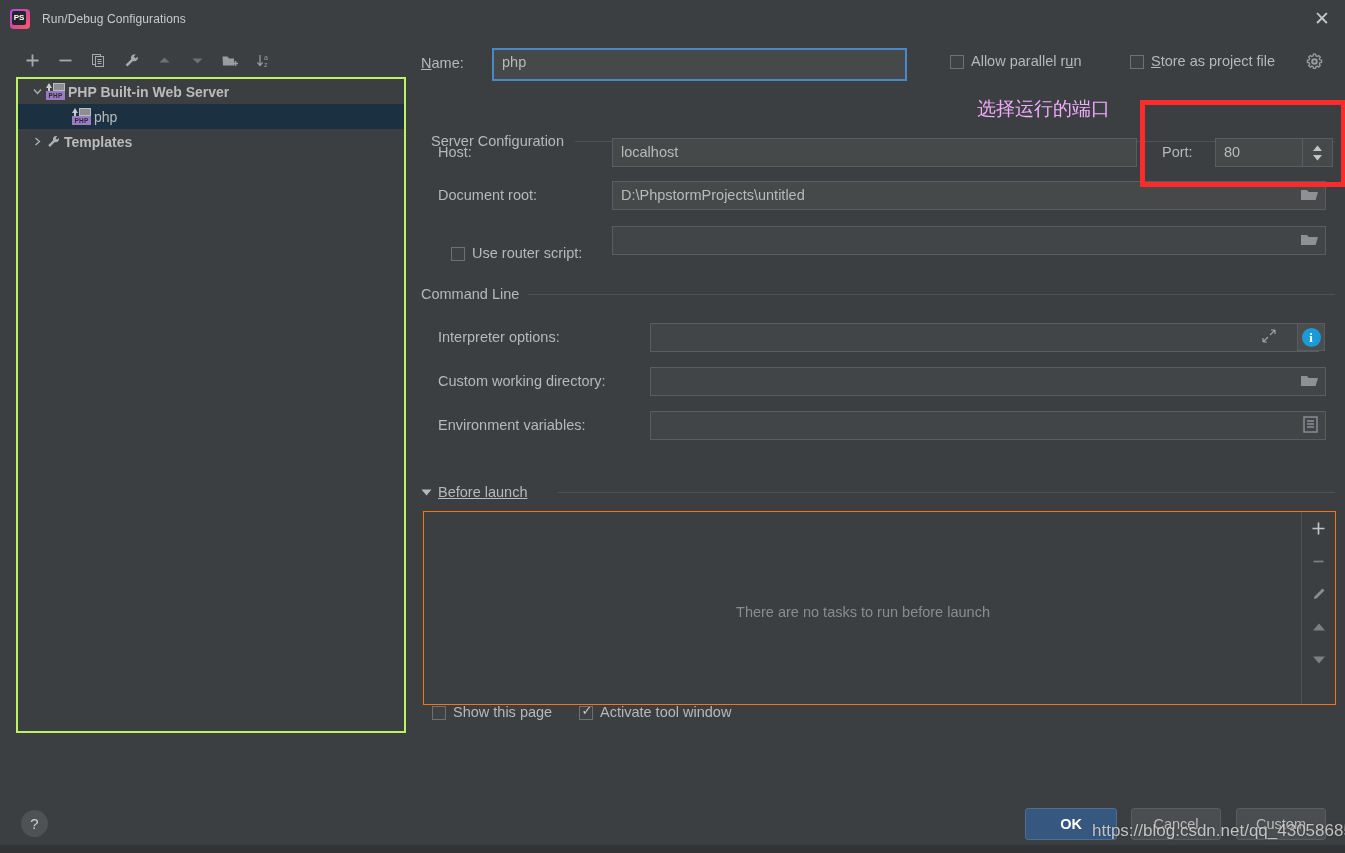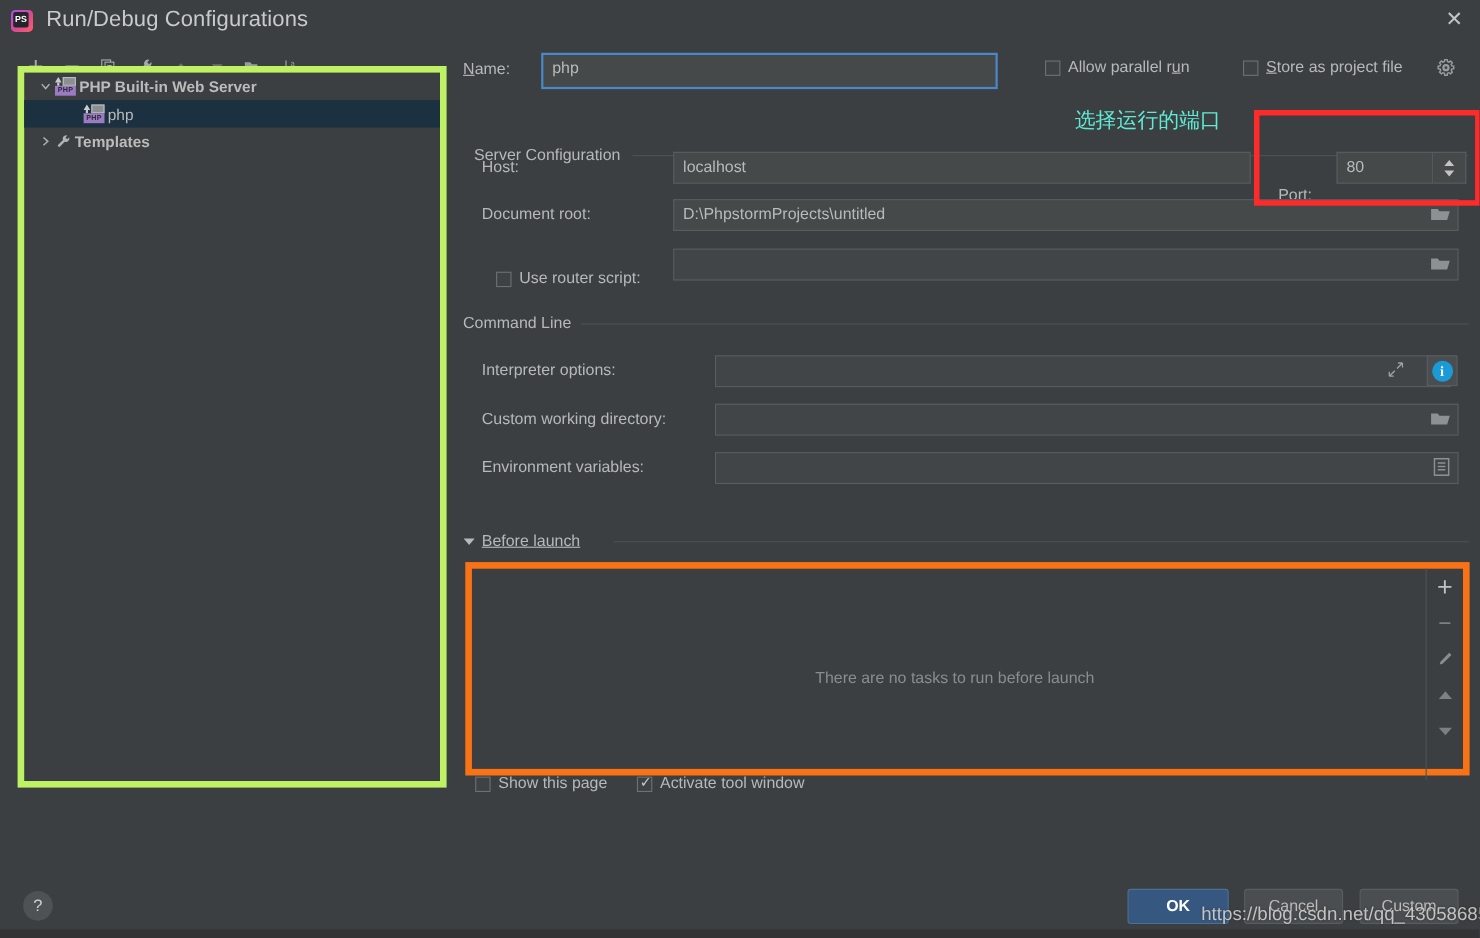--- a/index.html
+++ b/index.html
@@ -23,43 +23,43 @@
     background: linear-gradient(135deg,#b24bf3 0%, #d94b8c 55%, #ff5c6b 100%);
     position: relative; flex: none;
   }
   #ps-logo::after {
     content: "PS"; position: absolute; left: 2px; top: 2px;
     width: 14px; height: 14px; background: #24252a; color: #fff;
     font-size: 8px; font-weight: bold; line-height: 14px; text-align: center;
     border-radius: 2px;
   }
   #title-text {
-    margin-left: 12px; font-size: 20px; color: #c8cacc; letter-spacing: .1px;
+    margin-left: 12px; font-size: 12px; color: #c8cacc; letter-spacing: .1px;
   }
   #close-btn {
     position: absolute; right: 0; top: 0; width: 46px; height: 37px;
     display: flex; align-items: center; justify-content: center;
     color: #c2c4c6; font-size: 19px; line-height: 1;
   }
 
   
   #left-toolbar {
     position: absolute; left: 16px; top: 46px; width: 390px; height: 28px;
     display: flex; align-items: center; gap: 0px;
   }
   .tb-btn {
     width: 33px; height: 26px;
     display: flex; align-items: center; justify-content: center;
     color: #9a9d9f;
   }
   .tb-btn svg { display: block; }
 
   #tree-panel {
-    position: absolute; left: 16px; top: 60px; width: 390px; height: 656px;
-    background: #3c3f41; border: 6px solid #bef264;
+    position: absolute; left: 16px; top: 77px; width: 390px; height: 656px;
+    background: #3c3f41; border: 2px solid #bef264;
   }
   .tree-row {
     height: 25px; display: flex; align-items: center; padding-left: 10px;
     font-size: 14px; white-space: nowrap;
   }
   .tree-row.selected { background: #1b3040; }
   .tree-row.level1 { padding-left: 10px; }
   .tree-row.level2 { padding-left: 54px; }
   .arrow {
     width: 18px; flex: none; color: #aeb0b2; font-size: 9px;
@@ -134,21 +134,21 @@
   }
   .info-dot {
     width: 19px; height: 19px; border-radius: 50%; background: #1a9bd7;
     color: #fff; font-size: 13px; font-weight: bold; line-height: 19px; text-align: center;
     font-family: "Liberation Serif", serif;
   }
 
   
   #bl-box {
     position: absolute; left: 16px; top: 474px; width: 913px; height: 194px;
-    border: 6px solid #f97316; background: #3c3f41;
+    border: 1px solid #f97316; background: #3c3f41;
   }
   #bl-empty {
     position: absolute; left: 0; top: 92px; width: 878px; text-align: center;
     color: #8a8d8f; font-size: 14.5px;
   }
   #bl-side {
     position: absolute; right: 0; top: 0; width: 34px; height: 192px;
     border-left: 1px solid #4f5254; display: flex; flex-direction: column;
     align-items: center; padding-top: 9px; gap: 19px;
   }
@@ -161,21 +161,21 @@
   }
   #ok-btn { position: absolute; left: 1025px; top: 808px; width: 92px;
     background: #365880; border: 1px solid #4c708f; color: #ffffff; font-weight: bold; }
   #cancel-btn { position: absolute; left: 1131px; top: 808px; width: 90px;
     background: #4a4e50; border: 1px solid #5a5d5f; color: #bbbbbb; }
   #apply-btn { position: absolute; left: 1236px; top: 808px; width: 90px;
     background: #4a4e50; border: 1px solid #5a5d5f; color: #bbbbbb; }
 
   
   #anno-text {
-    position: absolute; left: 977px; top: 96px; color: #5eead4; font-size: 19px;
+    position: absolute; left: 977px; top: 96px; color: #f0abfc; font-size: 19px;
     font-family: "DejaVu Sans", sans-serif; white-space: nowrap;
   }
   #anno-box {
     position: absolute; left: 1140px; top: 100px; width: 206px; height: 87px;
     border: 5px solid #ff2b2b; background: transparent;
   }
   #watermark {
     position: absolute; left: 1092px; top: 821px; color: #d8d8d8; opacity: .85;
     font-size: 17px; white-space: nowrap; text-shadow: 0 0 2px #2b2b2b;
     font-family: "Liberation Sans", sans-serif;
@@ -306,21 +306,21 @@
       <path d="M7.4 1.2h2.2l.3 1.7 1.4.6 1.4-1 1.6 1.6-1 1.4.6 1.4 1.7.3v2.2l-1.7.3-.6 1.4 1 1.4-1.6 1.6-1.4-1-1.4.6-.3 1.7H7.4l-.3-1.7-1.4-.6-1.4 1-1.6-1.6 1-1.4-.6-1.4-1.7-.3V7.2l1.7-.3.6-1.4-1-1.4L4.3 2.5l1.4 1 1.4-.6z" fill="none" stroke="#9a9d9f" stroke-width="1.3"></path>
     </svg>
   </div>
 
   <div class="sec-title" style="left:14px;top:96px;margin-left:10px;">Server Configuration</div>
   <div class="sec-line" style="left:168px;top:104px;width:760px;"></div>
 
   <div class="lbl" style="position:absolute;left:31px;top:107px;">Host:</div>
   <div class="field" style="position:absolute;left:205px;top:101px;width:525px;">localhost</div>
 
-  <div class="lbl" style="position:absolute;left:755px;top:107px;margin-top:26px;">Port:</div>
+  <div class="lbl" style="position:absolute;left:755px;top:107px;">Port:</div>
   <div class="field" style="position:absolute;left:808px;top:101px;width:88px;text-align:left;">80</div>
   <div style="position:absolute;left:896px;top:101px;width:30px;height:29px;background:#45494a;border:1px solid #5a5d5f;border-left:none;display:flex;flex-direction:column;align-items:center;justify-content:center;gap:2px;">
     <svg width="11" height="7" viewBox="0 0 11 7">
         <path d="M5.5 0.5L10 6H1z" fill="#c2c4c6"></path>
       </svg>
     <svg width="11" height="7" viewBox="0 0 11 7">
         <path d="M5.5 6.5L1 1h9z" fill="#c2c4c6"></path>
       </svg>
   </div>
 

